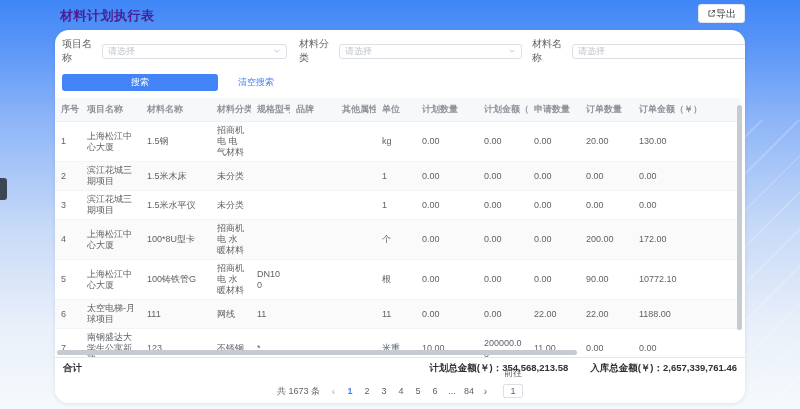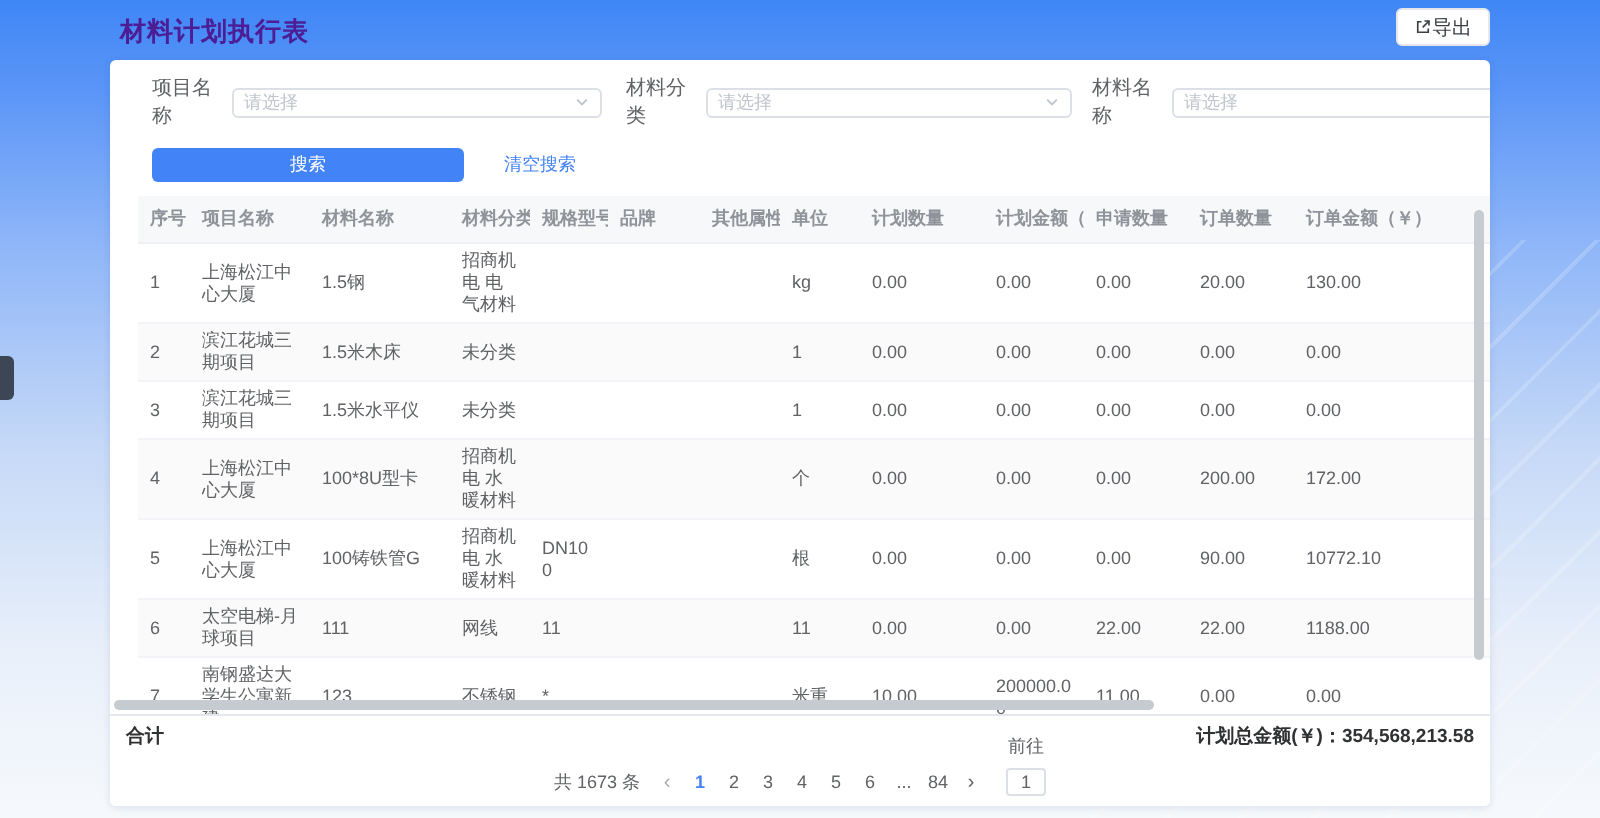--- a/index.html
+++ b/index.html
@@ -15,21 +15,21 @@
   .page-title { position:absolute; left:60px; top:7px; color:#4c1d95; font-size:13px; font-weight:700; letter-spacing:.5px; }
   .export-btn { position:absolute; right:55px; top:4px; height:19px; display:flex; align-items:center; gap:0;
     background:#fff; border:1px solid #e5e7eb; border-radius:3px; padding:0 8px; font-size:10px; color:#3a3f45; cursor:pointer; }
 
   
   .drawer-handle { position:absolute; left:0; top:178px; width:7px; height:22px; background:#3d4654;
     border-radius:0 3px 3px 0; cursor:pointer; }
 
   
   .card { position:absolute; left:55px; top:30px; width:690px; height:373px; background:#fff;
-    border-radius:3px; box-shadow:0 1px 4px rgba(30,60,120,.12); overflow:hidden;padding-left:14px; }
+    border-radius:14px; box-shadow:0 1px 4px rgba(30,60,120,.12); overflow:hidden; }
 
   
   .filters { display:flex; align-items:center; padding:7px 7px 0 7px; }
   .filter-group { display:flex; align-items:center; }
   .filter-label { width:33px; font-size:10px; color:#606266; flex:0 0 auto; }
   .select { display:flex; align-items:center; justify-content:space-between; height:15px;
     border:1px solid #dcdfe6; border-radius:3px; padding:0 5px; background:#fff; cursor:pointer; }
   .select .ph { font-size:9px; color:#c0c4cc; }
   .sel-1 { width:185px; margin-left:7px; }
   .g2 { margin-left:12px; } .sel-2 { width:183px; margin-left:7px; }
@@ -285,20 +285,21 @@
     </table>
   </div>
 
   <div class="vscrollbar"></div>
   <div class="hscrollbar"></div>
 
   <div class="summary">
     <span>合计</span>
     <span class="totals">
       <span><span>计划总金额(￥)：</span><span>354,568,213.58</span></span>
+      <span><span>入库总金额(￥)：</span><span>2,657,339,761.46</span></span>
     </span>
   </div>
 
   <div class="pagination">
     <span class="pg-total">共 1673 条</span>
     <span class="pg-arrow">‹</span>
     <span id="pg-pages" style="display:flex;align-items:center;gap:3px;">
         <span class="pg-num active">1</span>
         <span class="pg-num">2</span>
         <span class="pg-num">3</span>

